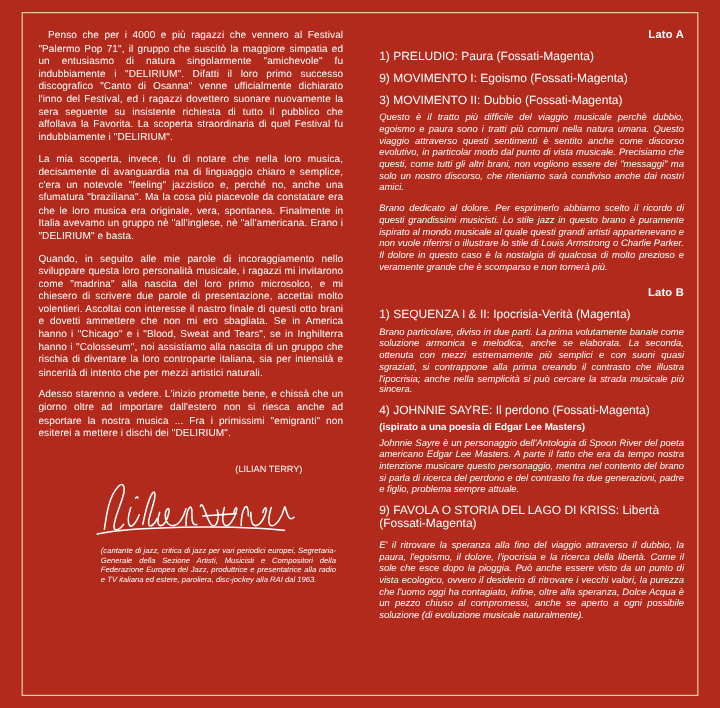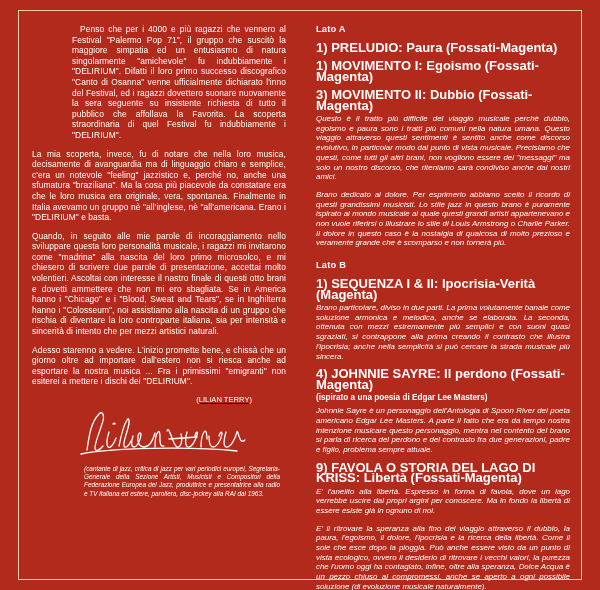--- a/index.html
+++ b/index.html
@@ -53,39 +53,39 @@
   p.body-text {
     color: #ffffff;
     font-size: 8.4px;
     line-height: 10.6px;
     text-align: justify;
     margin: 0 0 8px 0;
     letter-spacing: 0.01em;
   }
   p.body-text:first-child {
     text-indent: 8px;
-    margin-left: 40px;
   }
   .side-title {
     color: #ffffff;
     font-size: 9.3px;
     font-weight: bold;
     margin: 0 0 9px 0;
     letter-spacing: 0.02em;
+    text-align: right;
   }
   .side-title.second {
     margin-top: 12px;
   }
   .track {
     margin: 0 0 8px 0;
   }
   .track-title {
     color: #ffffff;
-    font-size: 13px;
-    font-weight: bold;
+    font-size: 10px;
+    font-weight: normal;
     line-height: 10.4px;
     margin: 0 0 3px 0;
   }
   .track-sub {
     color: #ffffff;
     font-size: 8.2px;
     font-weight: bold;
     line-height: 10.2px;
     margin: 0 0 3px 0;
   }
@@ -93,22 +93,21 @@
     color: #ffffff;
     font-size: 7.9px;
     font-style: italic;
     line-height: 9.7px;
     text-align: justify;
     margin: 0;
   }
   .signature-wrap {
     position: relative;
     height: 64px;
-    margin-top: 8px;
-    text-decoration: underline;
+    margin-top: 20px;
   }
   .signature-name {
     color: #ffffff;
     font-size: 7.6px;
     text-align: right;
     padding-right: 34px;
     margin: 0 0 2px 0;
   }
   .signature {
     display: block;
@@ -162,21 +161,21 @@
     </div>
 
     <div class="col col-right">
       <p class="side-title">Lato A</p>
 
       <div class="track">
         <p class="track-title">1) PRELUDIO:  Paura (Fossati-Magenta)</p>
       </div>
 
       <div class="track">
-        <p class="track-title">1) MOVIMENTO I: Egoismo (Fossati-Magenta)</p>
+        <p class="track-title">9) MOVIMENTO I: Egoismo (Fossati-Magenta)</p>
       </div>
 
       <div class="track">
         <p class="track-title">3) MOVIMENTO II: Dubbio (Fossati-Magenta)</p>
         <p class="track-note">Questo è il tratto più difficile del viaggio musicale perchè dubbio, egoismo e paura sono i tratti più comuni nella natura umana. Questo viaggio attraverso questi sentimenti è sentito anche come discorso evolutivo, in particolar modo dal punto di vista musicale. Precisiamo che questi, come tutti gli altri brani, non vogliono essere dei "messaggi" ma solo un nostro discorso, che riteniamo sarà condiviso anche dai nostri amici.</p>
       </div>
 
       <div class="track">
         <p class="track-note">Brano dedicato al dolore. Per esprimerlo abbiamo scelto il ricordo di questi grandissimi musicisti. Lo stile jazz in questo brano è puramente ispirato al mondo musicale al quale questi grandi artisti appartenevano e non vuole riferirsi o illustrare lo stile di Louis Armstrong o Charlie Parker. Il dolore in questo caso è la nostalgia di qualcosa di molto prezioso e veramente grande che è scomparso e non tornerà più.</p>
       </div>
@@ -189,21 +188,20 @@
       </div>
 
       <div class="track">
         <p class="track-title">4) JOHNNIE SAYRE:  Il perdono (Fossati-Magenta)</p>
         <p class="track-sub">(ispirato a una poesia di Edgar Lee Masters)</p>
         <p class="track-note">Johnnie Sayre è un personaggio dell'Antologia di Spoon River del poeta americano Edgar Lee Masters. A parte il fatto che era da tempo nostra intenzione musicare questo personaggio, mentra nel contento del brano si parla di ricerca del perdono e del contrasto fra due generazioni, padre e figlio, problema sempre attuale.</p>
       </div>
 
       <div class="track">
         <p class="track-title">9) FAVOLA O STORIA DEL LAGO DI KRISS: Libertà (Fossati-Magenta)</p>
-        <p class="track-note">E' l'anelito alla libertà. Espresso in forma di favola, dove un lago verrebbe uscire dal propri argini per conoscere. Ma in fondo la libertà di essere esiste già in ognuno di noi.</p>
       </div>
 
       <div class="track">
         <p class="track-note">E' il ritrovare la speranza alla fino del viaggio attraverso il dubbio, la paura, l'egoismo, il dolore, l'ipocrisia e la ricerca della libertà. Come il sole che esce dopo la pioggia. Può anche essere visto da un punto di vista ecologico, ovvero il desiderio di ritrovare i vecchi valori, la purezza che l'uomo oggi ha contagiato, infine, oltre alla speranza, Dolce Acqua è un pezzo chiuso al compromessi, anche se aperto a ogni possibile soluzione (di evoluzione musicale naturalmente).</p>
       </div>
     </div>
 
   </div>
 </div>
 

